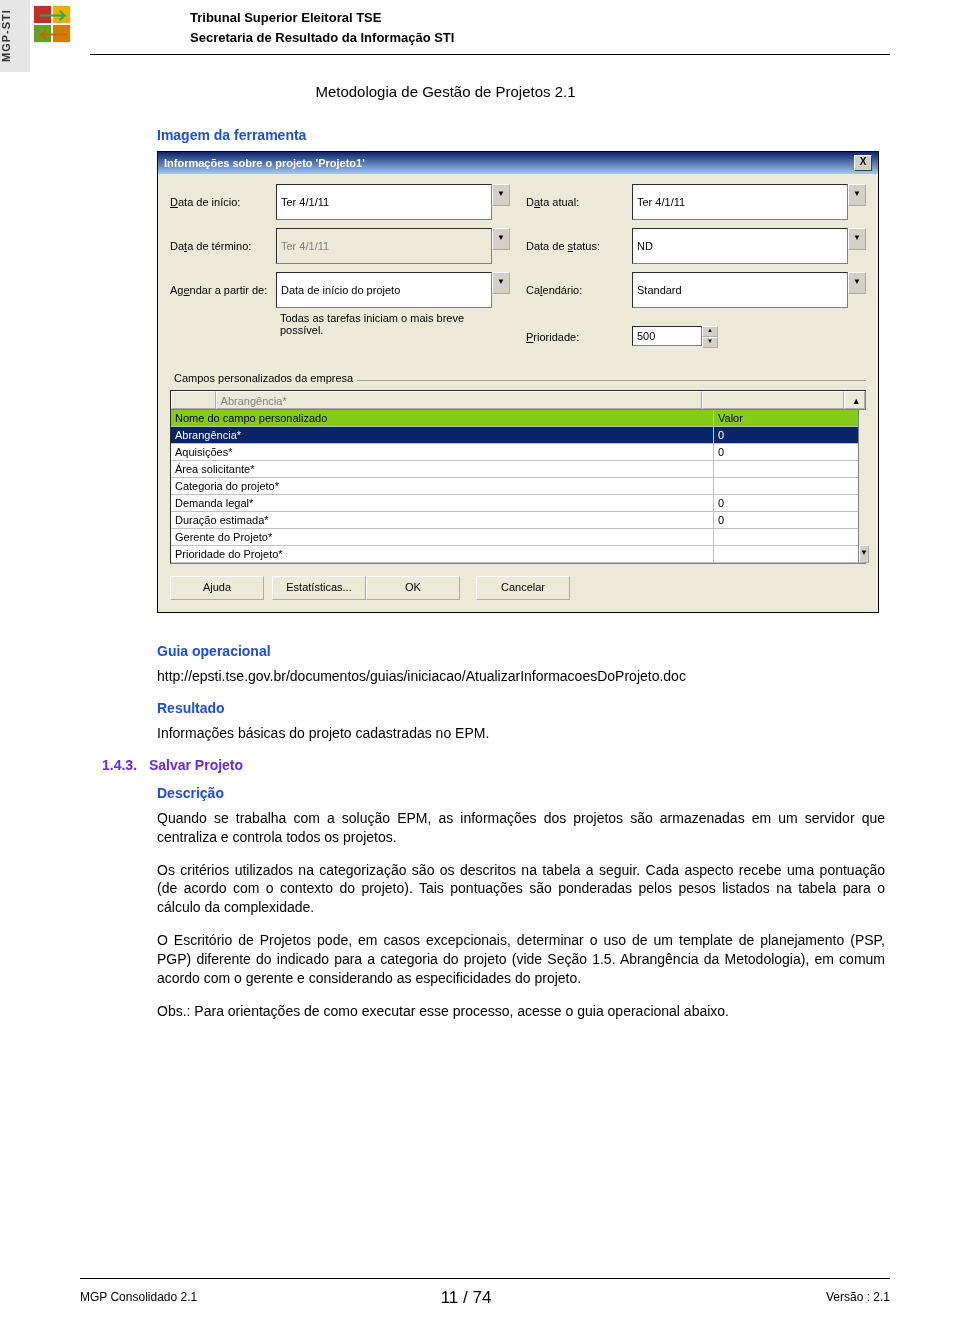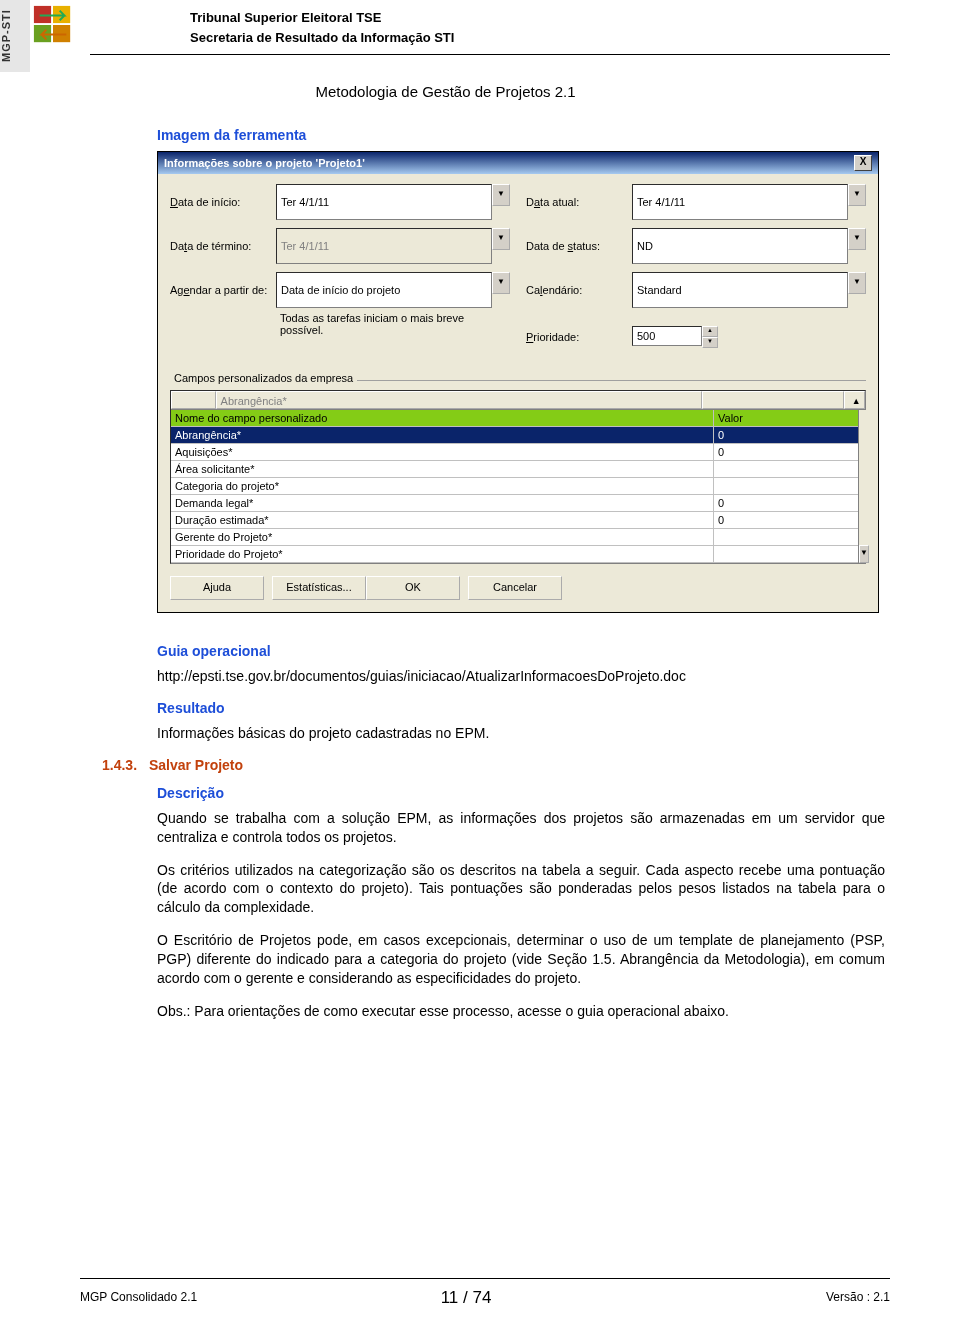--- a/index.html
+++ b/index.html
@@ -42,26 +42,26 @@
   .grid-head .hcell{border:1px outset #fff;padding-left:4px}
   .grid-head .h0{width:40px}
   .grid-head .h1{width:498px}
   .grid-head .hsc{width:16px;text-align:center;font-size:9px}
   .grid-wrap{display:flex}
   .grid-col{flex:1}
   .scroll-col{width:16px;background:#ece9d8;display:flex;flex-direction:column;justify-content:space-between;border-left:1px solid #808080}
   .scroll-col .sbtn{height:16px;background:#d4d0c8;border:1px outset #fff;font-size:8px;text-align:center;line-height:14px}
   .dlg-footer{display:flex;justify-content:flex-start;margin-top:12px}
   .dlg-footer .left{display:flex;gap:8px}
-  .dlg-footer .right{display:flex;gap:8px}
+  .dlg-footer .right{display:flex;gap:16px}
   .wbtn{min-width:72px;height:22px;background:#ece9d8;border:1px outset #fff;font-size:11px;text-align:center;line-height:20px;padding:0 10px}
   
   .body-text{font-size:14px;line-height:1.35;text-align:justify;margin-bottom:14px}
   .link{color:#000;text-decoration:none}
-  .sec-num{color:#c2410c;font-weight:bold;font-size:14px;display:inline}
+  .sec-num{color:#6d28d9;font-weight:bold;font-size:14px;display:inline}
   
   .hr-bot{position:absolute;left:80px;top:1278px;width:810px;border-top:1.5px solid #000}
   .foot-left{position:absolute;left:80px;top:1290px;font-size:12px}
   .foot-center{position:absolute;left:0;top:1288px;width:932px;text-align:center;font-size:17px}
   .foot-right{position:absolute;right:70px;top:1290px;font-size:12px}
 </style>
 </head>
 <body>
 
 <div class="page">

